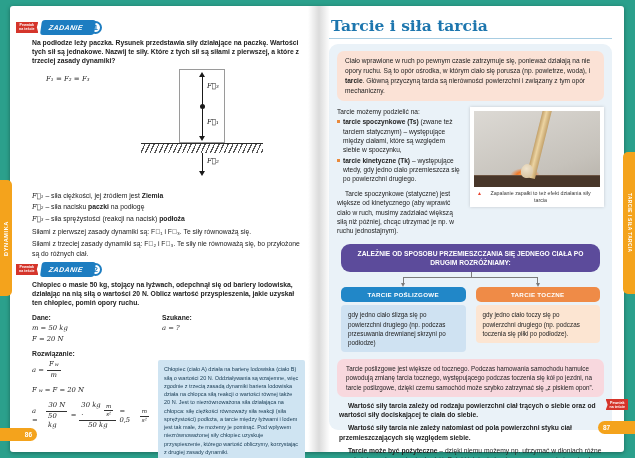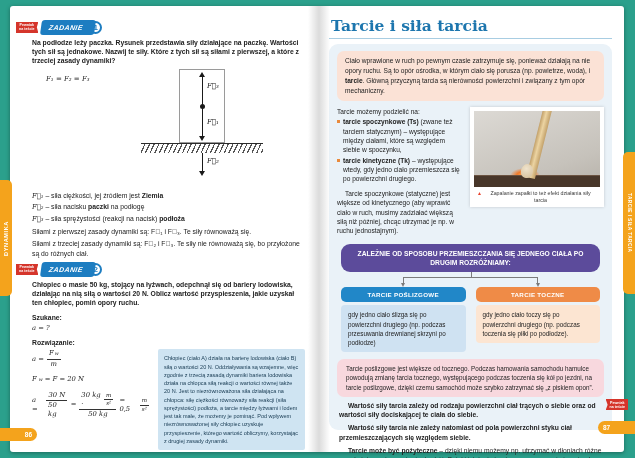--- a/index.html
+++ b/index.html
@@ -147,20 +147,25 @@
 
     <div class="task-header">
       <span class="flag"><span>Pewniak</span><br><span>na teście</span></span>
       <span class="zad">ZADANIE</span>
       <span class="zad-circle">2</span>
     </div>
     <div class="task-text">Chłopiec o masie 50 kg, stojący na łyżwach, odepchnął się od bariery lodowiska, działając na nią siłą o wartości 20 N. Oblicz wartość przyspieszenia, jakie uzyskał ten chłopiec, pomiń opory ruchu.</div>
 
     <div class="ds">
       <div class="ds-col">
+        <div class="ds-label">Dane:</div>
+        <div class="ds-val">m = 50 kg</div>
+        <div class="ds-val">F = 20 N</div>
+      </div>
+      <div class="ds-col">
         <div class="ds-label">Szukane:</div>
         <div class="ds-val">a = ?</div>
       </div>
     </div>
 
     <div class="sol-label">Rozwiązanie:</div>
     <div class="sol-row">
       <div class="formulas">
         <div class="eq">
           <span>a =</span>

